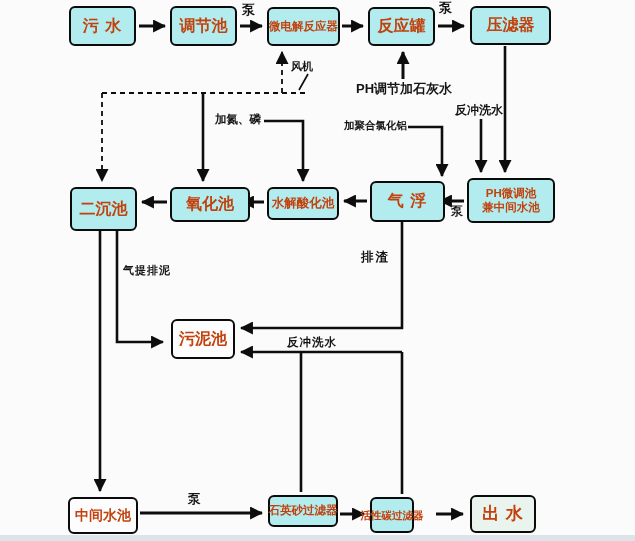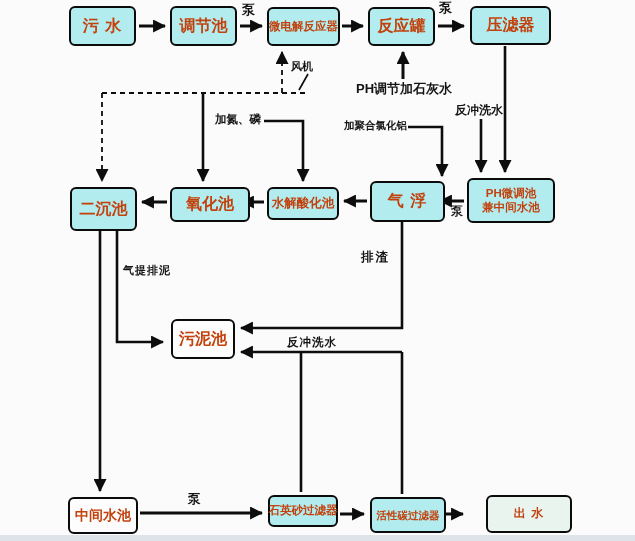--- a/index.html
+++ b/index.html
@@ -140,25 +140,25 @@
     </div>
 
   <div class="node white" style="left:68px;top:497px;width:70px;height:37px;font-size:14px;text-align:center;">
       <span>中间水池</span>
     </div>
 
   <div class="node" style="left:268px;top:495px;width:70px;height:32px;font-size:11.5px;">
       <span>石英砂过滤器</span>
     </div>
 
-  <div class="node" style="left:370px;top:497px;width:76px;height:36px;font-size:10.5px;">
+  <div class="node" style="left:370px;top:497px;width:44px;height:36px;font-size:10.5px;">
       <span>活性碳过滤器</span>
     </div>
 
-  <div class="node pale" style="left:486px;top:495px;width:86px;height:38px;font-size:12px;letter-spacing:1px;">
+  <div class="node pale" style="left:470px;top:495px;width:66px;height:38px;font-size:17px;letter-spacing:1px;">
       <span>出 水</span>
     </div>
 
   <div class="lbl" style="left:242px;top:3px;font-size:13px;">泵</div>
   <div class="lbl" style="left:439px;top:1px;font-size:13px;">泵</div>
   <div class="lbl" style="left:291px;top:61px;font-size:11px;">风机</div>
   <div class="lbl" style="left:356px;top:82px;font-size:13px;">PH调节加石灰水</div>
   <div class="lbl" style="left:455px;top:104px;font-size:12px;">反冲洗水</div>
   <div class="lbl" style="left:344px;top:120px;font-size:10.5px;">加聚合氯化铝</div>
   <div class="lbl" style="left:215px;top:114px;font-size:11.5px;">加氮、磷</div>

